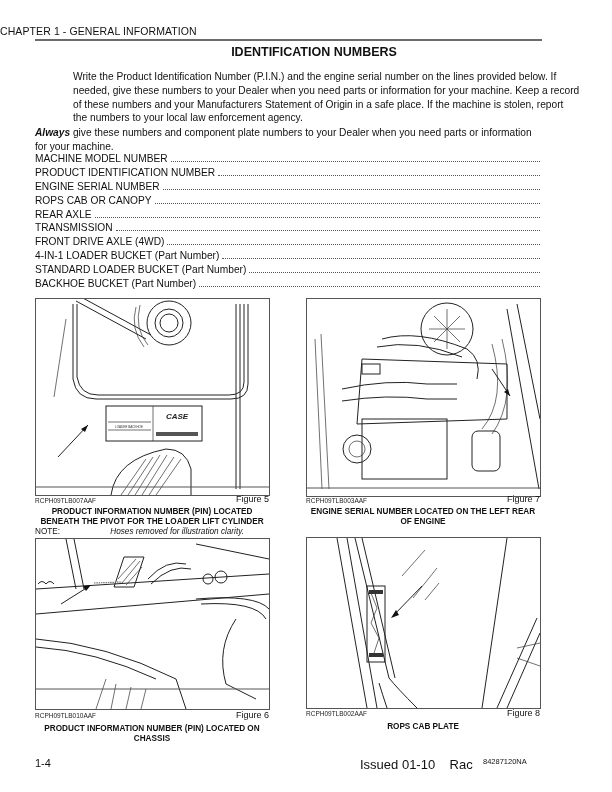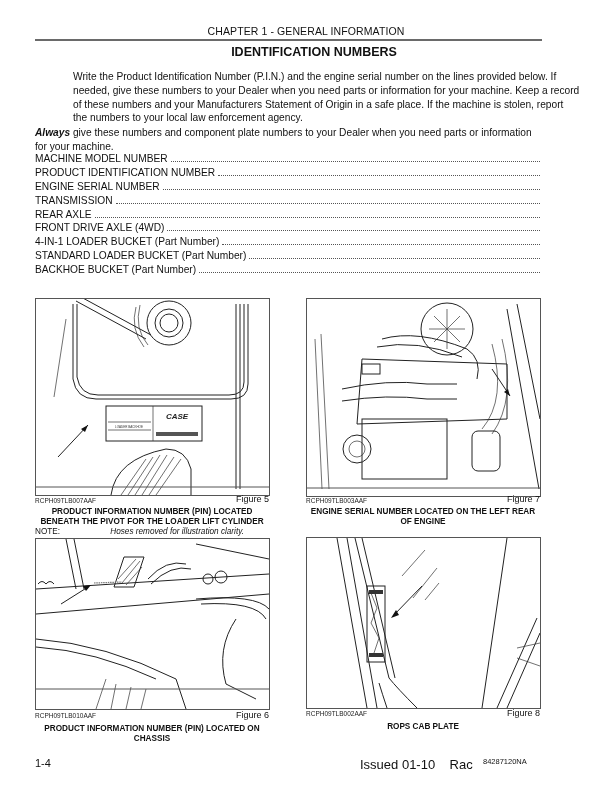--- a/index.html
+++ b/index.html
@@ -1,19 +1,19 @@
 <!DOCTYPE html>
 <html><head>
 <meta charset="utf-8">
 <style>
   html, body { margin: 0; padding: 0; background: #ffffff; }
   body { width: 612px; height: 792px; position: relative; overflow: hidden;
          font-family: "Liberation Sans", sans-serif; color: #111; }
   .abs { position: absolute; }
-  .chapter { left: 0; width: 612px; top: 25px; text-align: center; font-size: 10.5px; letter-spacing: 0.1px; }
+  .chapter { left: 0; width: 612px; top: 25px; font-size: 10.5px; letter-spacing: 0.1px; }
   .rule { left: 35px; width: 507px; top: 39px; height: 2px; background: #6a6a6a; }
   .title { left: 0; width: 612px; top: 45px; text-align: center; font-weight: bold; font-size: 12.5px; padding-left: 8px; }
   .para { left: 35px; width: 507px; font-size: 10.2px; line-height: 13.8px; }
   .p1 { top: 70px; margin-left: 38px; }
   .p2 { top: 126px; }
   .fields { left: 35px; width: 507px; top: 152px; font-size: 10.2px; }
   .field { display: flex; align-items: baseline; height: 13.9px; line-height: 13.9px; white-space: nowrap; overflow: hidden; }
   .field .lbl { flex: 0 0 auto; padding-right: 3px; }
   .field .dots { flex: 1 1 auto; border-bottom: 1px dotted #555; height: 9px; margin-right: 2px; }
   .figbox { border: 1px solid #555; background: #fff; overflow: hidden; }
@@ -49,25 +49,29 @@
     </div>
   <div class="field">
       <span class="lbl">PRODUCT IDENTIFICATION NUMBER</span>
       <span class="dots"></span>
     </div>
   <div class="field">
       <span class="lbl">ENGINE SERIAL NUMBER</span>
       <span class="dots"></span>
     </div>
   <div class="field">
-      <span class="lbl">TRANSMISSION</span>
+      <span class="lbl">ROPS CAB OR CANOPY</span>
       <span class="dots"></span>
     </div>
   <div class="field">
       <span class="lbl">REAR AXLE</span>
+      <span class="dots"></span>
+    </div>
+  <div class="field">
+      <span class="lbl">TRANSMISSION</span>
       <span class="dots"></span>
     </div>
   <div class="field">
       <span class="lbl">FRONT DRIVE AXLE (4WD)</span>
       <span class="dots"></span>
     </div>
   <div class="field">
       <span class="lbl">4-IN-1 LOADER BUCKET (Part Number)</span>
       <span class="dots"></span>
     </div>

